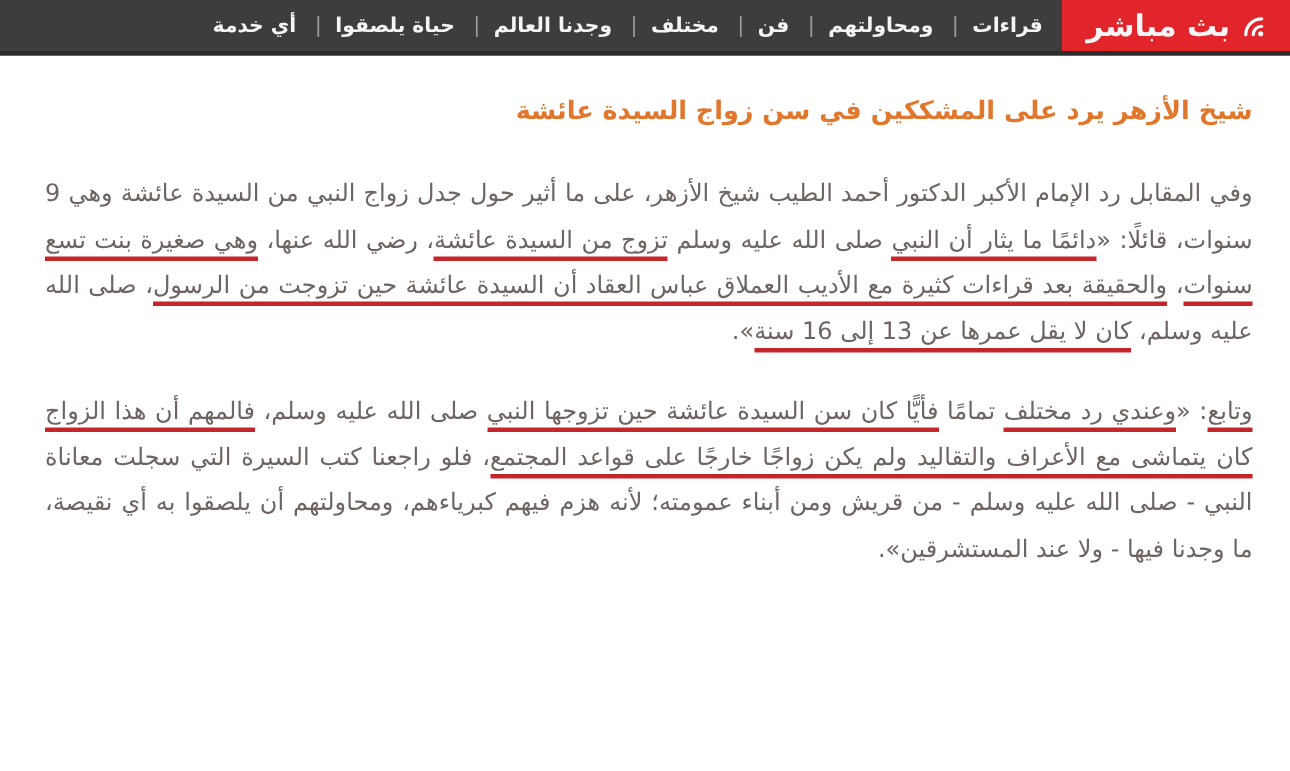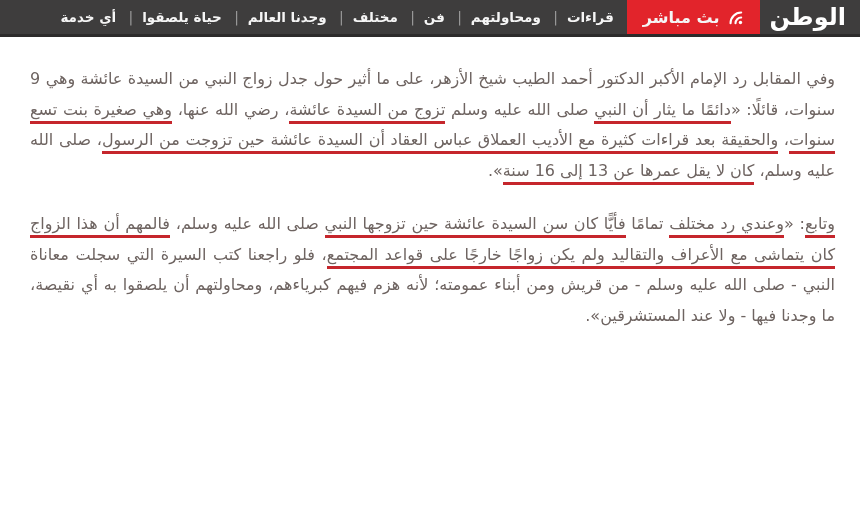--- a/index.html
+++ b/index.html
@@ -28,21 +28,21 @@
   }
   .brand{
     display:flex;align-items:center;
     padding:0 14px 0 10px;
     color:#ffffff;font-size:24px;font-weight:bold;
     cursor:pointer;
   }
   .live{
     display:flex;align-items:center;gap:7px;
     background:var(--live-bg);color:var(--nav-text);
-    padding:0 16px;font-size:16px;font-weight:bold;
+    padding:0 16px;font-size:20px;font-weight:bold;
     cursor:pointer;text-decoration:none;
   }
   .live-icon{display:flex;align-items:center;transform:scaleX(-1);}
   .active-item{
     display:flex;align-items:center;
     background:var(--active-bg);color:var(--nav-text);
     padding:0 15px;font-size:14px;font-weight:bold;
     cursor:pointer;text-decoration:none;
   }
   .nav-items{
@@ -75,21 +75,20 @@
   }
   .u{
     border-bottom:3px solid var(--underline);
     padding-bottom:2px;
   }
 </style>
 </head>
 <body>
 
 <nav class="topnav">
-  <div class="brand">الوطن</div>
   <a class="live">
     <span class="live-icon">
       <svg width="17" height="17" viewBox="0 0 24 24" fill="none" stroke="#ffffff" stroke-width="3" stroke-linecap="round">
         <circle cx="5" cy="19" r="2.4" fill="#ffffff" stroke="none"></circle>
         <path d="M4 12 a8 8 0 0 1 8 8"></path>
         <path d="M4 5 a15 15 0 0 1 15 15"></path>
       </svg>
     </span>
     <span>بث مباشر</span>
   </a>
@@ -98,17 +97,18 @@
       <li class="nav-item">ومحاولتهم</li>
       <li class="nav-item">فن</li>
       <li class="nav-item">مختلف</li>
       <li class="nav-item">وجدنا العالم</li>
       <li class="nav-item">حياة يلصقوا</li>
       <li class="nav-item">أي خدمة</li>
     </ul>
 </nav>
 
 <main class="article">
+  <h1 class="headline">شيخ الأزهر يرد على المشككين في سن زواج السيدة عائشة</h1>
   <div class="article-body" id="article-body">
       <p><span>وفي المقابل رد الإمام الأكبر الدكتور أحمد الطيب شيخ الأزهر، على ما أثير حول جدل زواج النبي من السيدة عائشة وهي 9 سنوات، قائلًا: «</span><span class="u">دائمًا ما يثار أن النبي</span><span> صلى الله عليه وسلم </span><span class="u">تزوج من السيدة عائشة</span><span>، رضي الله عنها، </span><span class="u">وهي صغيرة بنت تسع سنوات</span><span>، </span><span class="u">والحقيقة بعد قراءات كثيرة مع الأديب العملاق عباس العقاد أن السيدة عائشة حين تزوجت من الرسول</span><span>، صلى الله عليه وسلم، </span><span class="u">كان لا يقل عمرها عن 13 إلى 16 سنة</span><span>».</span></p>
       <p><span class="u">وتابع</span><span>: «</span><span class="u">وعندي رد مختلف</span><span> تمامًا </span><span class="u">فأيًّا كان سن السيدة عائشة حين تزوجها النبي</span><span> صلى الله عليه وسلم، </span><span class="u">فالمهم أن هذا الزواج كان يتماشى مع الأعراف والتقاليد ولم يكن زواجًا خارجًا على قواعد المجتمع</span><span>، فلو راجعنا كتب السيرة التي سجلت معاناة النبي - صلى الله عليه وسلم - من قريش ومن أبناء عمومته؛ لأنه هزم فيهم كبرياءهم، ومحاولتهم أن يلصقوا به أي نقيصة، ما وجدنا فيها - ولا عند المستشرقين».</span></p>
     </div>
 </main>
 
 </body></html>

